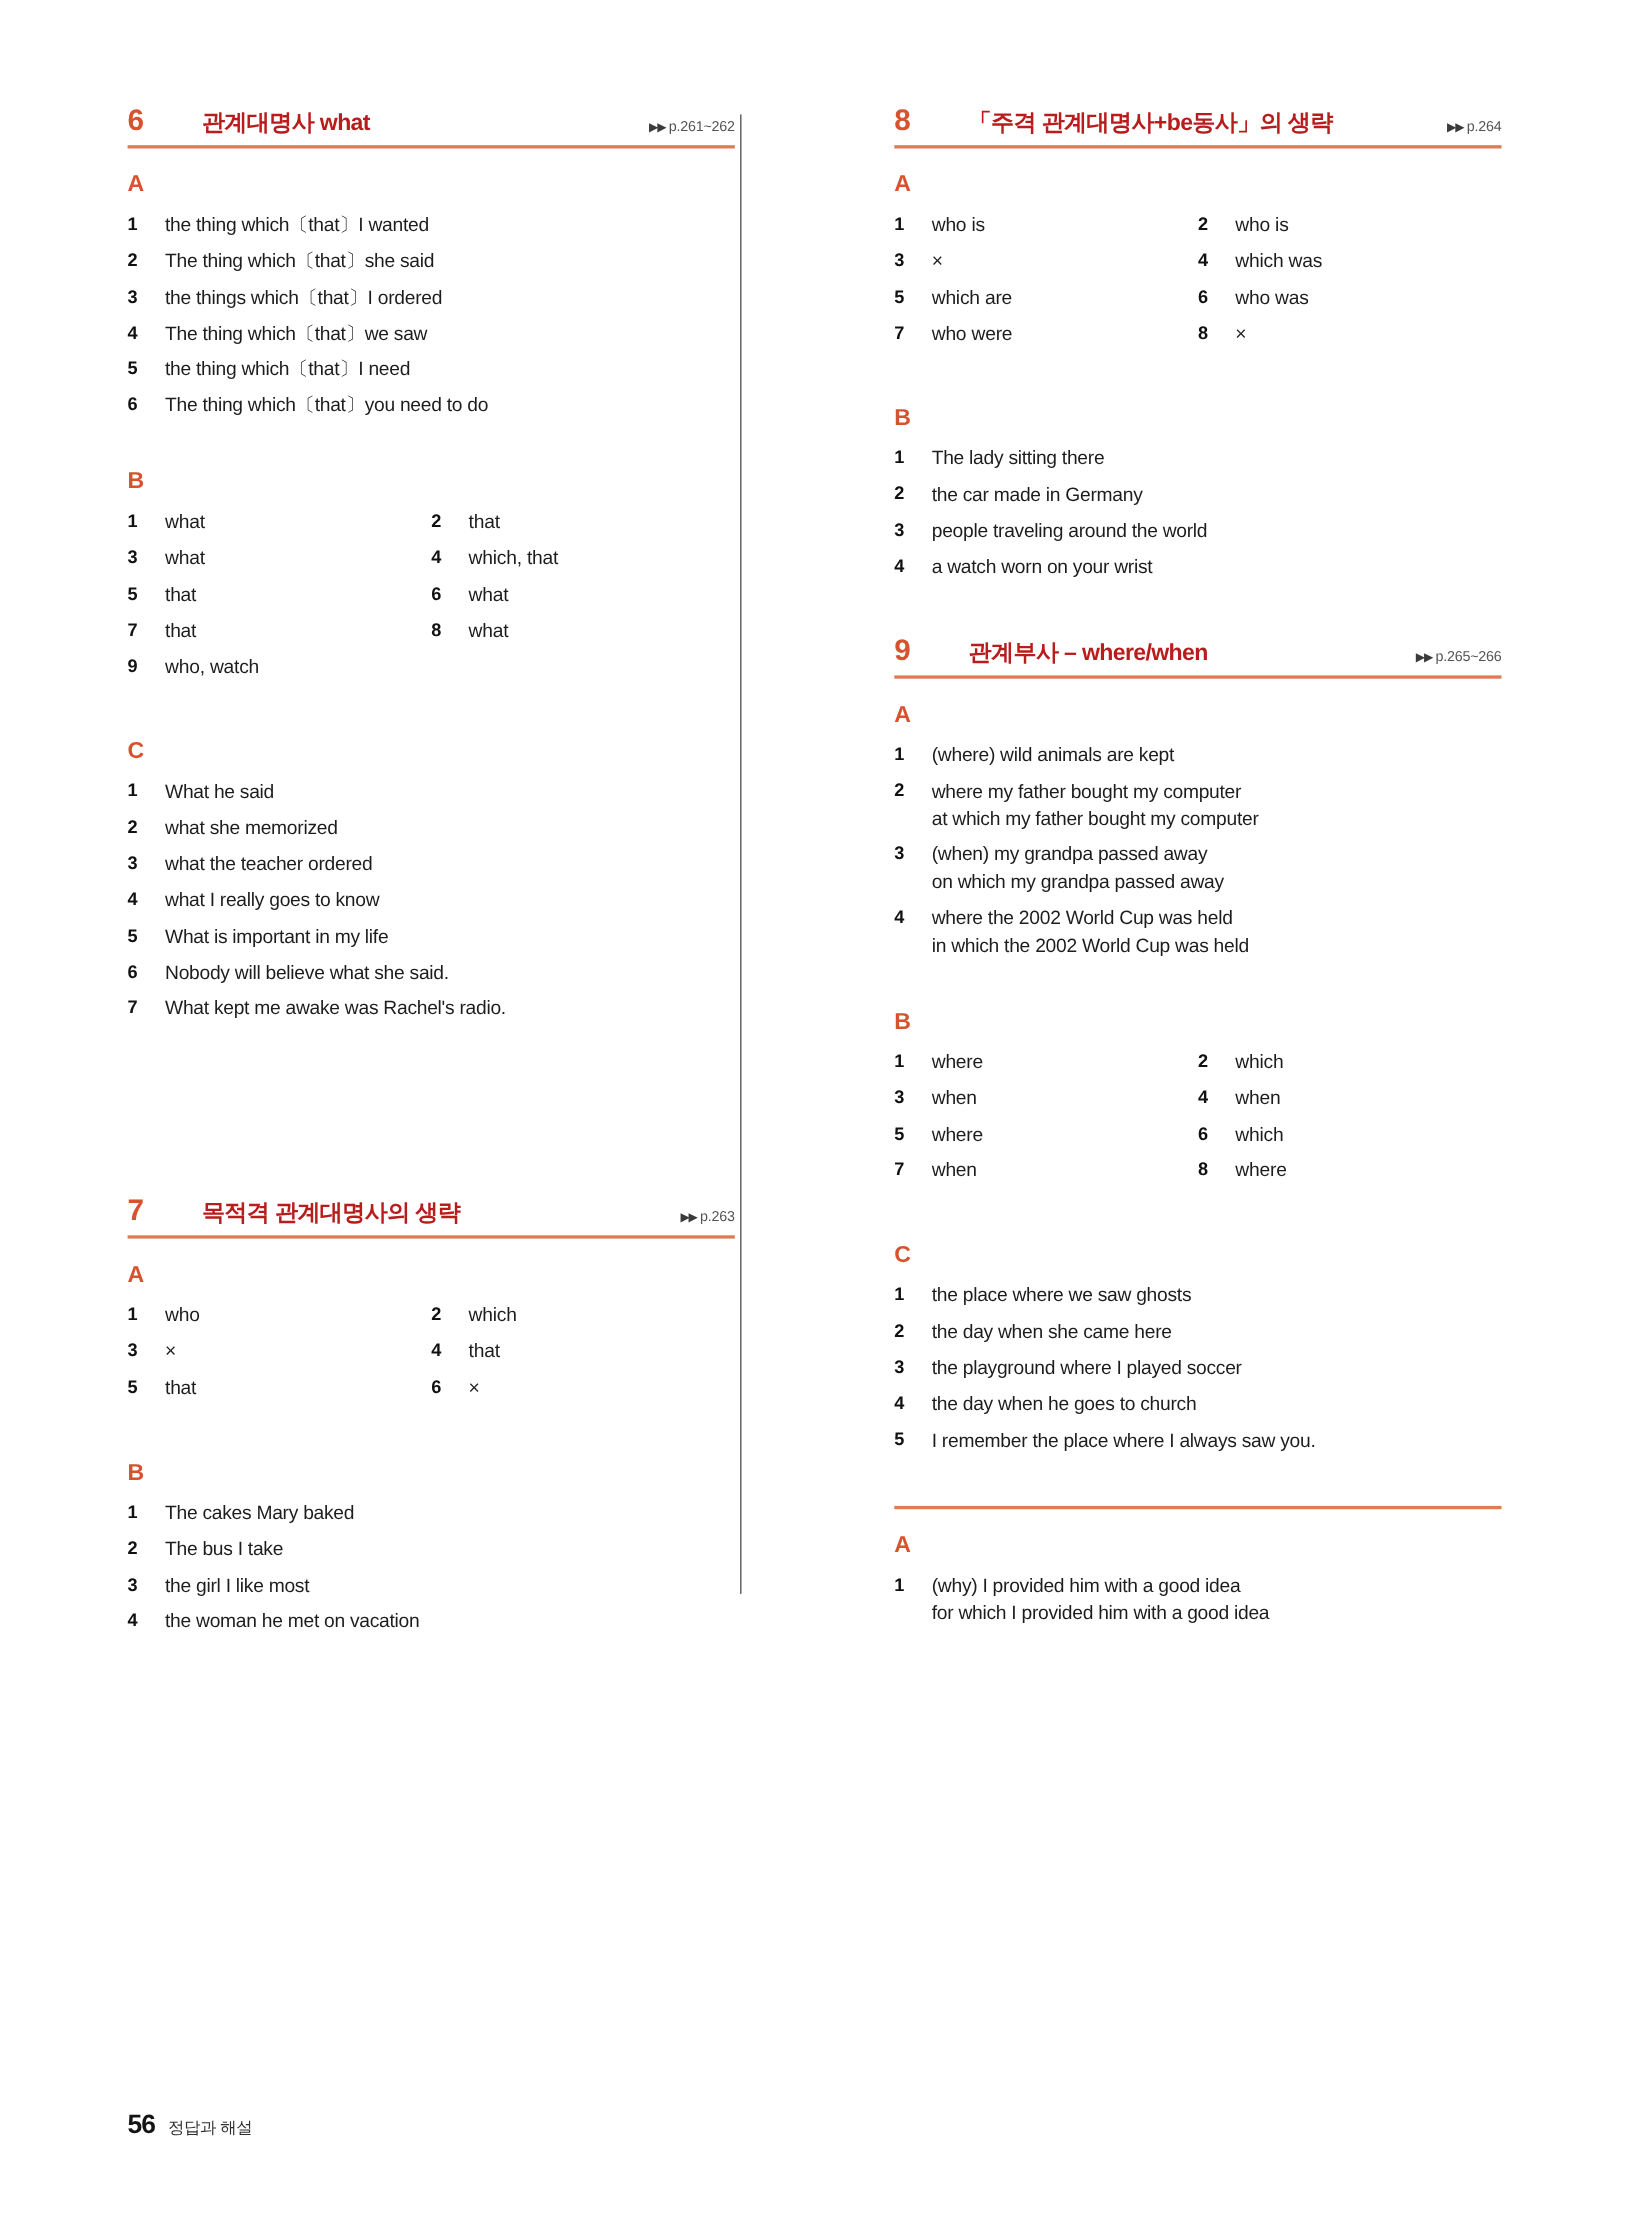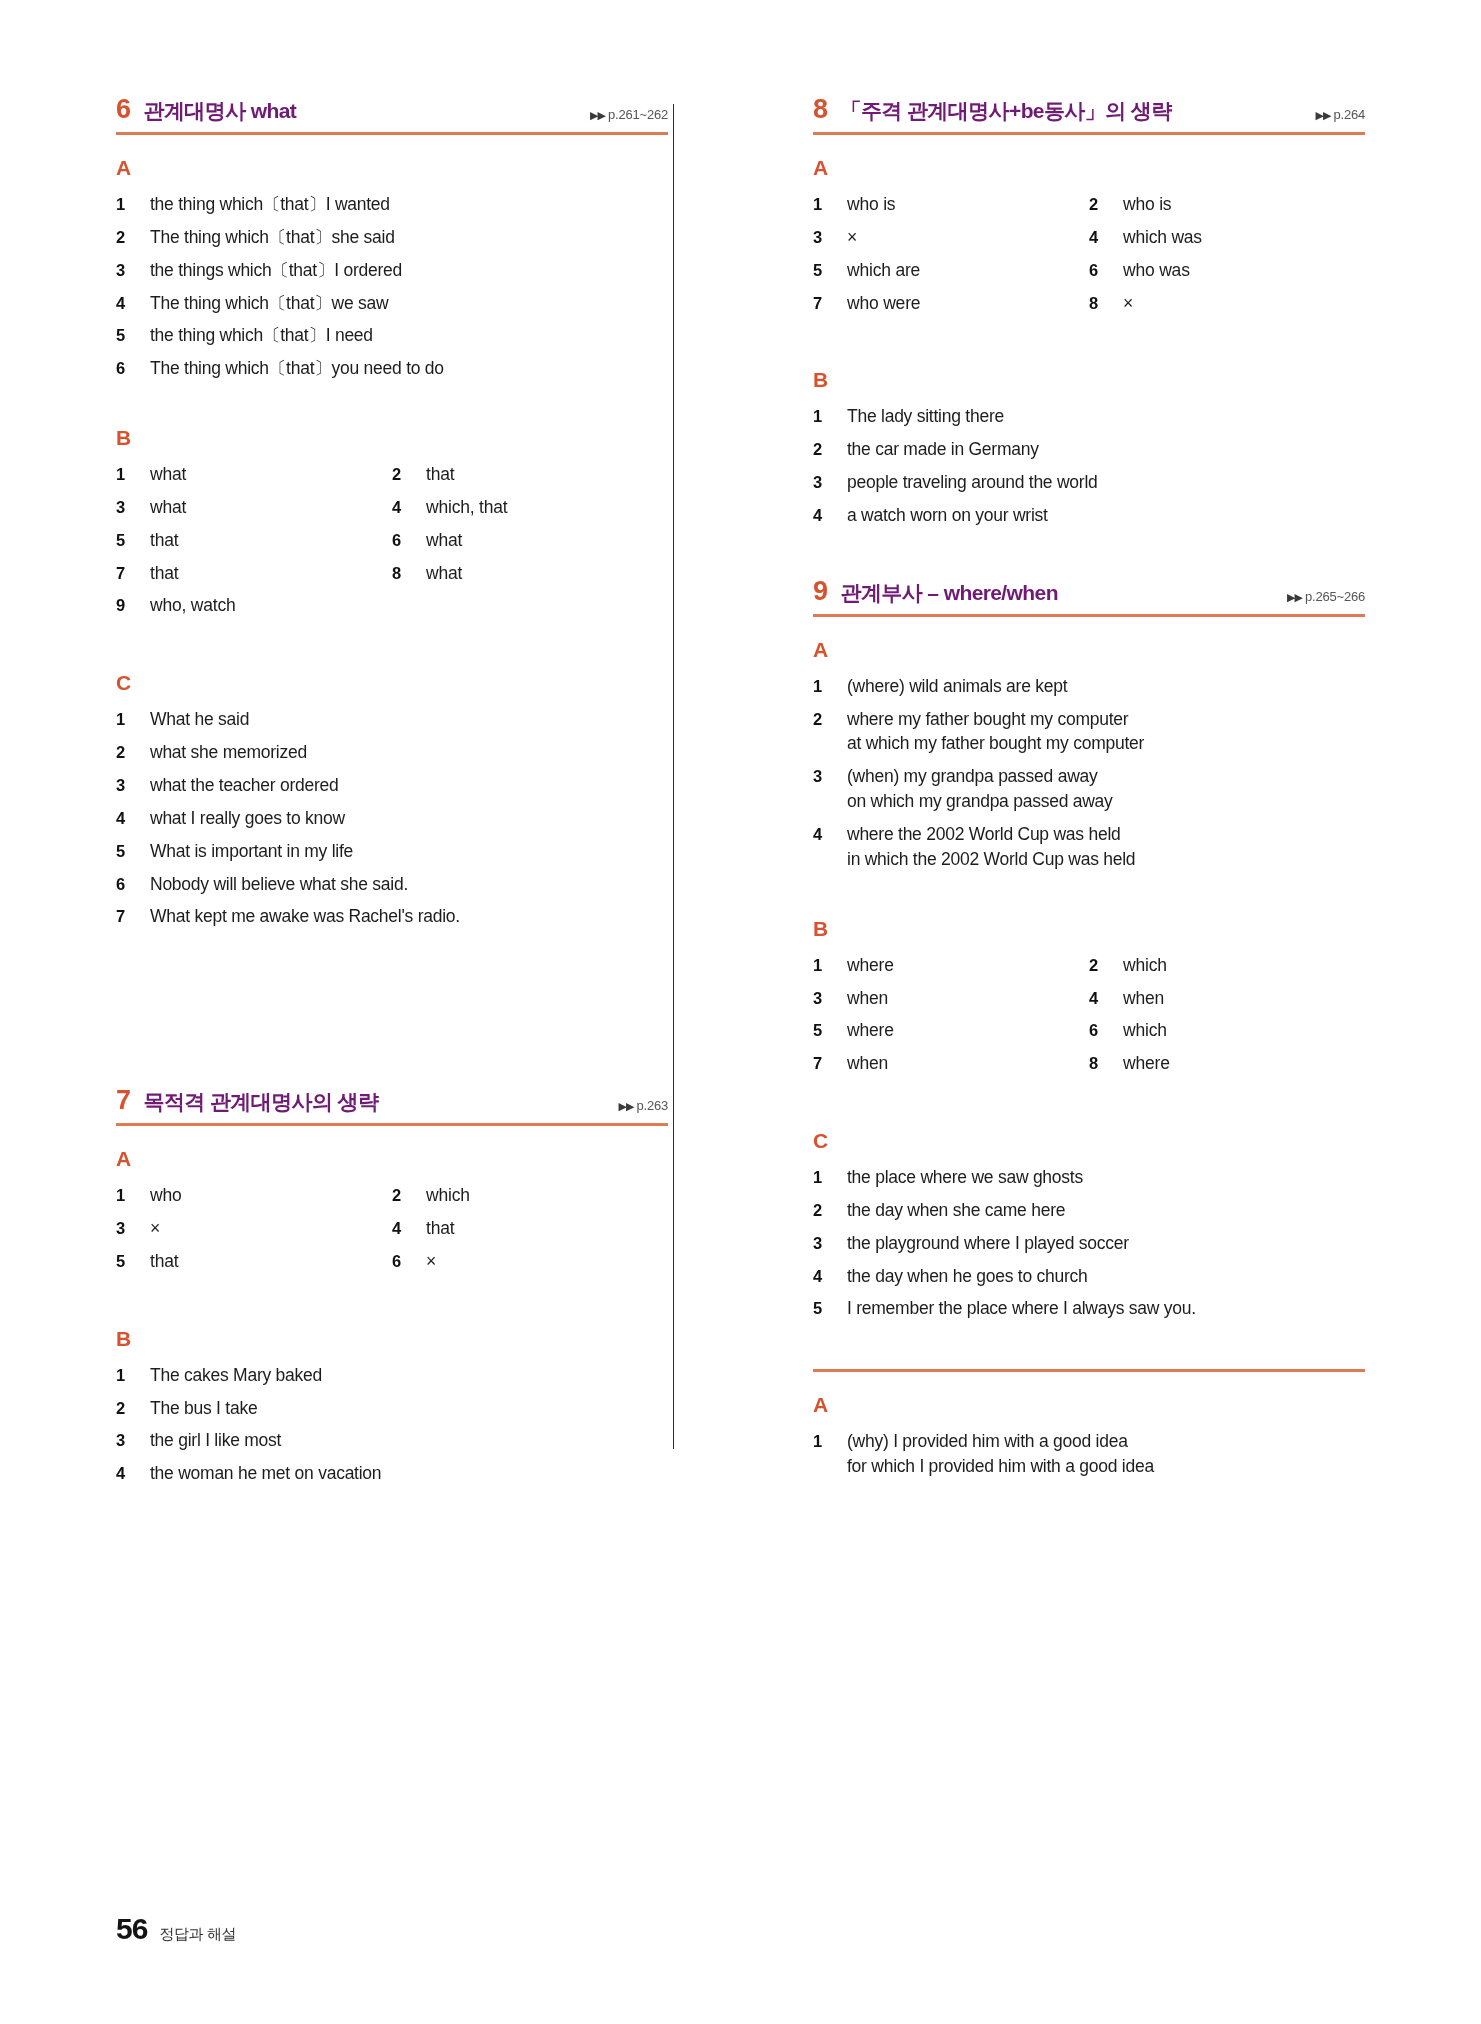--- a/index.html
+++ b/index.html
@@ -61,24 +61,25 @@
     font-size: 27px;
     font-weight: 700;
     color: #d7522e;
     line-height: 1;
     margin-right: 13px;
     letter-spacing: -0.5px;
   }
   .sec-title {
     font-size: 21px;
     font-weight: 700;
-    color: #701a75;
+    color: #b91c1c;
     line-height: 1.1;
     letter-spacing: -0.6px;
     flex: 1;
+    margin-left: 40px;
   }
   .sec-ref {
     font-size: 13px;
     color: #555555;
     letter-spacing: -0.2px;
     white-space: nowrap;
     padding-left: 12px;
     align-self: flex-end;
     position: relative;
     top: -1px;
@@ -148,21 +149,21 @@
 
   
   .footer {
     position: absolute;
     left: 116px;
     bottom: 78px;
     display: flex;
     align-items: baseline;
   }
   .footer-page {
-    font-size: 30px;
+    font-size: 24px;
     font-weight: 700;
     color: #141414;
     letter-spacing: -1px;
     margin-right: 12px;
   }
   .footer-label {
     font-size: 15px;
     color: #2e2e2e;
     letter-spacing: -0.4px;
   }

